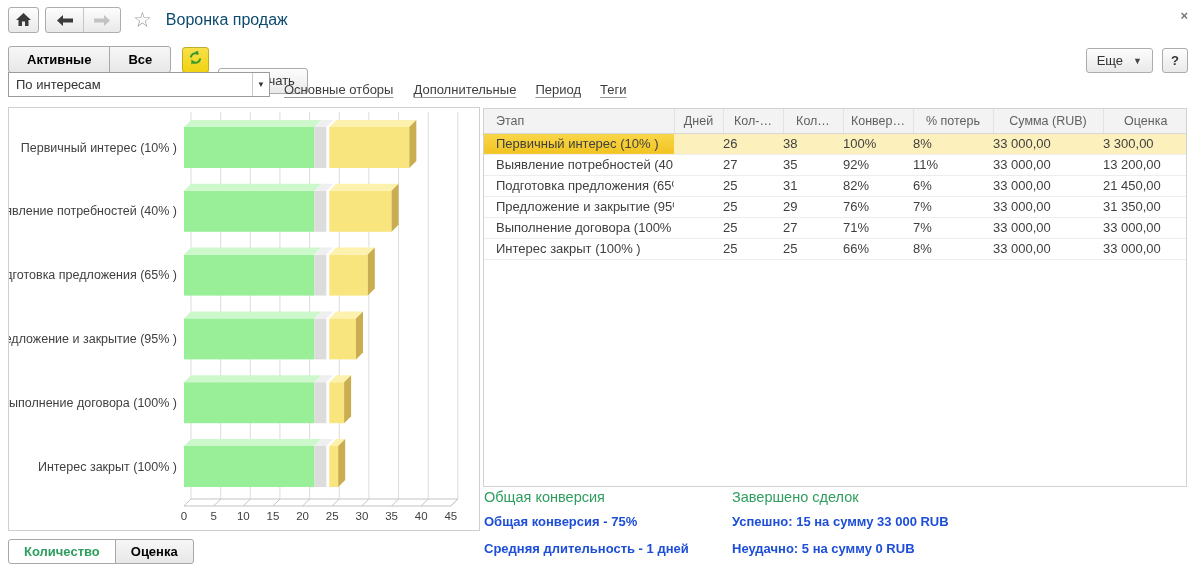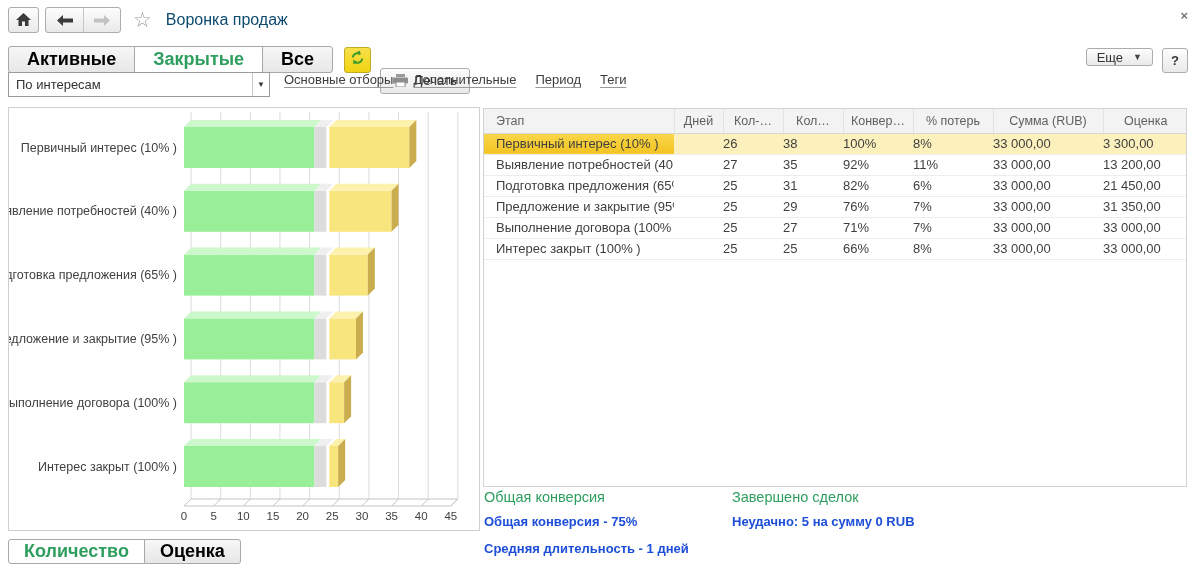--- a/index.html
+++ b/index.html
@@ -18,37 +18,37 @@
   #nav-group { display:flex; margin-left:6px; border:1px solid #acacac; border-radius:3px;
     background:linear-gradient(#fdfdfd,#e9e9e9); height:26px; }
   #nav-group .half { width:37px; display:flex; align-items:center; justify-content:center; }
   #nav-group .half + .half { border-left:1px solid #c6c6c6; }
   #star { margin-left:12px; font-size:21px; color:#9a9a9a; line-height:20px; }
   #page-title { margin-left:14px; font-size:16px; color:#0c4a6e; }
   #close-x { top:8px; right:12px; font-size:13px; color:#777; font-weight:bold; }
 
   
   #row2 { top:46px; left:8px; height:27px; display:flex; align-items:center; }
-  .seg { height:27px; padding:0 18px; font-weight:bold; font-size:18px;
+  .seg { height:27px; padding:0 18px; font-weight:bold; font-size:13px;
     background:linear-gradient(#f7f7f7,#e7e7e7); border:1px solid #a8a8a8;
     display:inline-flex; align-items:center; justify-content:center; }
   .seg + .seg { margin-left:-1px; }
   .seg.first { border-radius:3px 0 0 3px; }
   .seg.last  { border-radius:0 3px 3px 0; }
   .seg.sel { background:#fff; color:#2e9e5e; }
   #refresh-btn { margin-left:11px; width:27px; height:26px;
     background:linear-gradient(#f8e04a,#f0d312); border:1px solid #c3ac25; border-radius:3px; }
   #print-btn { margin-left:9px; height:26px; padding:0 12px; gap:6px;margin-top:42px; }
   #right-cmds { top:48px; right:12px; display:flex; gap:9px; }
-  #more-btn { height:18px; padding:0 10px; gap:10px; }
+  #more-btn { height:25px; padding:0 10px; gap:10px; }
   #more-btn .caret { font-size:9px; color:#444; }
   #help-btn { width:26px; height:25px; font-weight:bold; }
 
   
-  #row3 { top:72px; left:8px; height:25px; display:flex; align-items:flex-start; }
+  #row3 { top:72px; left:8px; height:25px; display:flex; align-items:flex-end; }
   #groupby { width:262px; height:25px; background:#fff; border:1px solid #9b9b9b;
     display:flex; align-items:center; font-size:13px; }
   #groupby .val { flex:1; padding-left:7px; }
   #groupby .dd { width:17px; align-self:stretch; border-left:1px solid #c9c9c9;
     display:flex; align-items:center; justify-content:center; font-size:8px; color:#333; }
   .flink { font-size:13px; color:#3d3d3d; text-decoration:underline; text-underline-offset:3px;
     text-decoration-color:#9a9a9a; }
   #row3 .flink:nth-of-type(1){ margin-left:14px; }
   #row3 .flink:nth-of-type(2){ margin-left:20px; }
   #row3 .flink:nth-of-type(3){ margin-left:19px; }
@@ -104,21 +104,20 @@
         </svg>
     </span>
   </div>
   <span id="star">☆</span>
   <span id="page-title">Воронка продаж</span>
 </div>
 <span id="close-x" class="abs">×</span>
 
 <div id="row2" class="abs">
   <button class="seg first">Активные</button>
-  <button class="seg sel">Закрытые</button>
   <button class="seg last">Все</button>
   <button id="refresh-btn">
     <svg width="15" height="14" viewBox="0 0 16 15">
       <path d="M3 7 A5 5 0 0 1 11 3.4" fill="none" stroke="#3e9b2e" stroke-width="2.2"></path>
       <path d="M11 0 L11 6 L6.5 3 Z" fill="#3e9b2e" transform="translate(1,-1) scale(0.9)"></path>
       <path d="M13 8 A5 5 0 0 1 5 11.6" fill="none" stroke="#3e9b2e" stroke-width="2.2"></path>
       <path d="M5 9 L5 15 L9.5 12 Z" fill="#3e9b2e" transform="translate(-1,1) scale(0.9)"></path>
     </svg>
   </button>
   <button id="print-btn" class="btn">
@@ -317,14 +316,15 @@
   </table>
 </div>
 
 <div id="sum-left" class="abs sum-col">
   <div class="sum-title">Общая конверсия</div>
   <div class="sum-line">Общая конверсия - 75%</div>
   <div class="sum-line">Средняя длительность - 1 дней</div>
 </div>
 <div id="sum-right" class="abs sum-col">
   <div class="sum-title">Завершено сделок</div>
+  <div class="sum-line">Успешно: 15 на сумму 33 000 RUB</div>
   <div class="sum-line">Неудачно: 5 на сумму 0 RUB</div>
 </div>
 
 </body></html>

